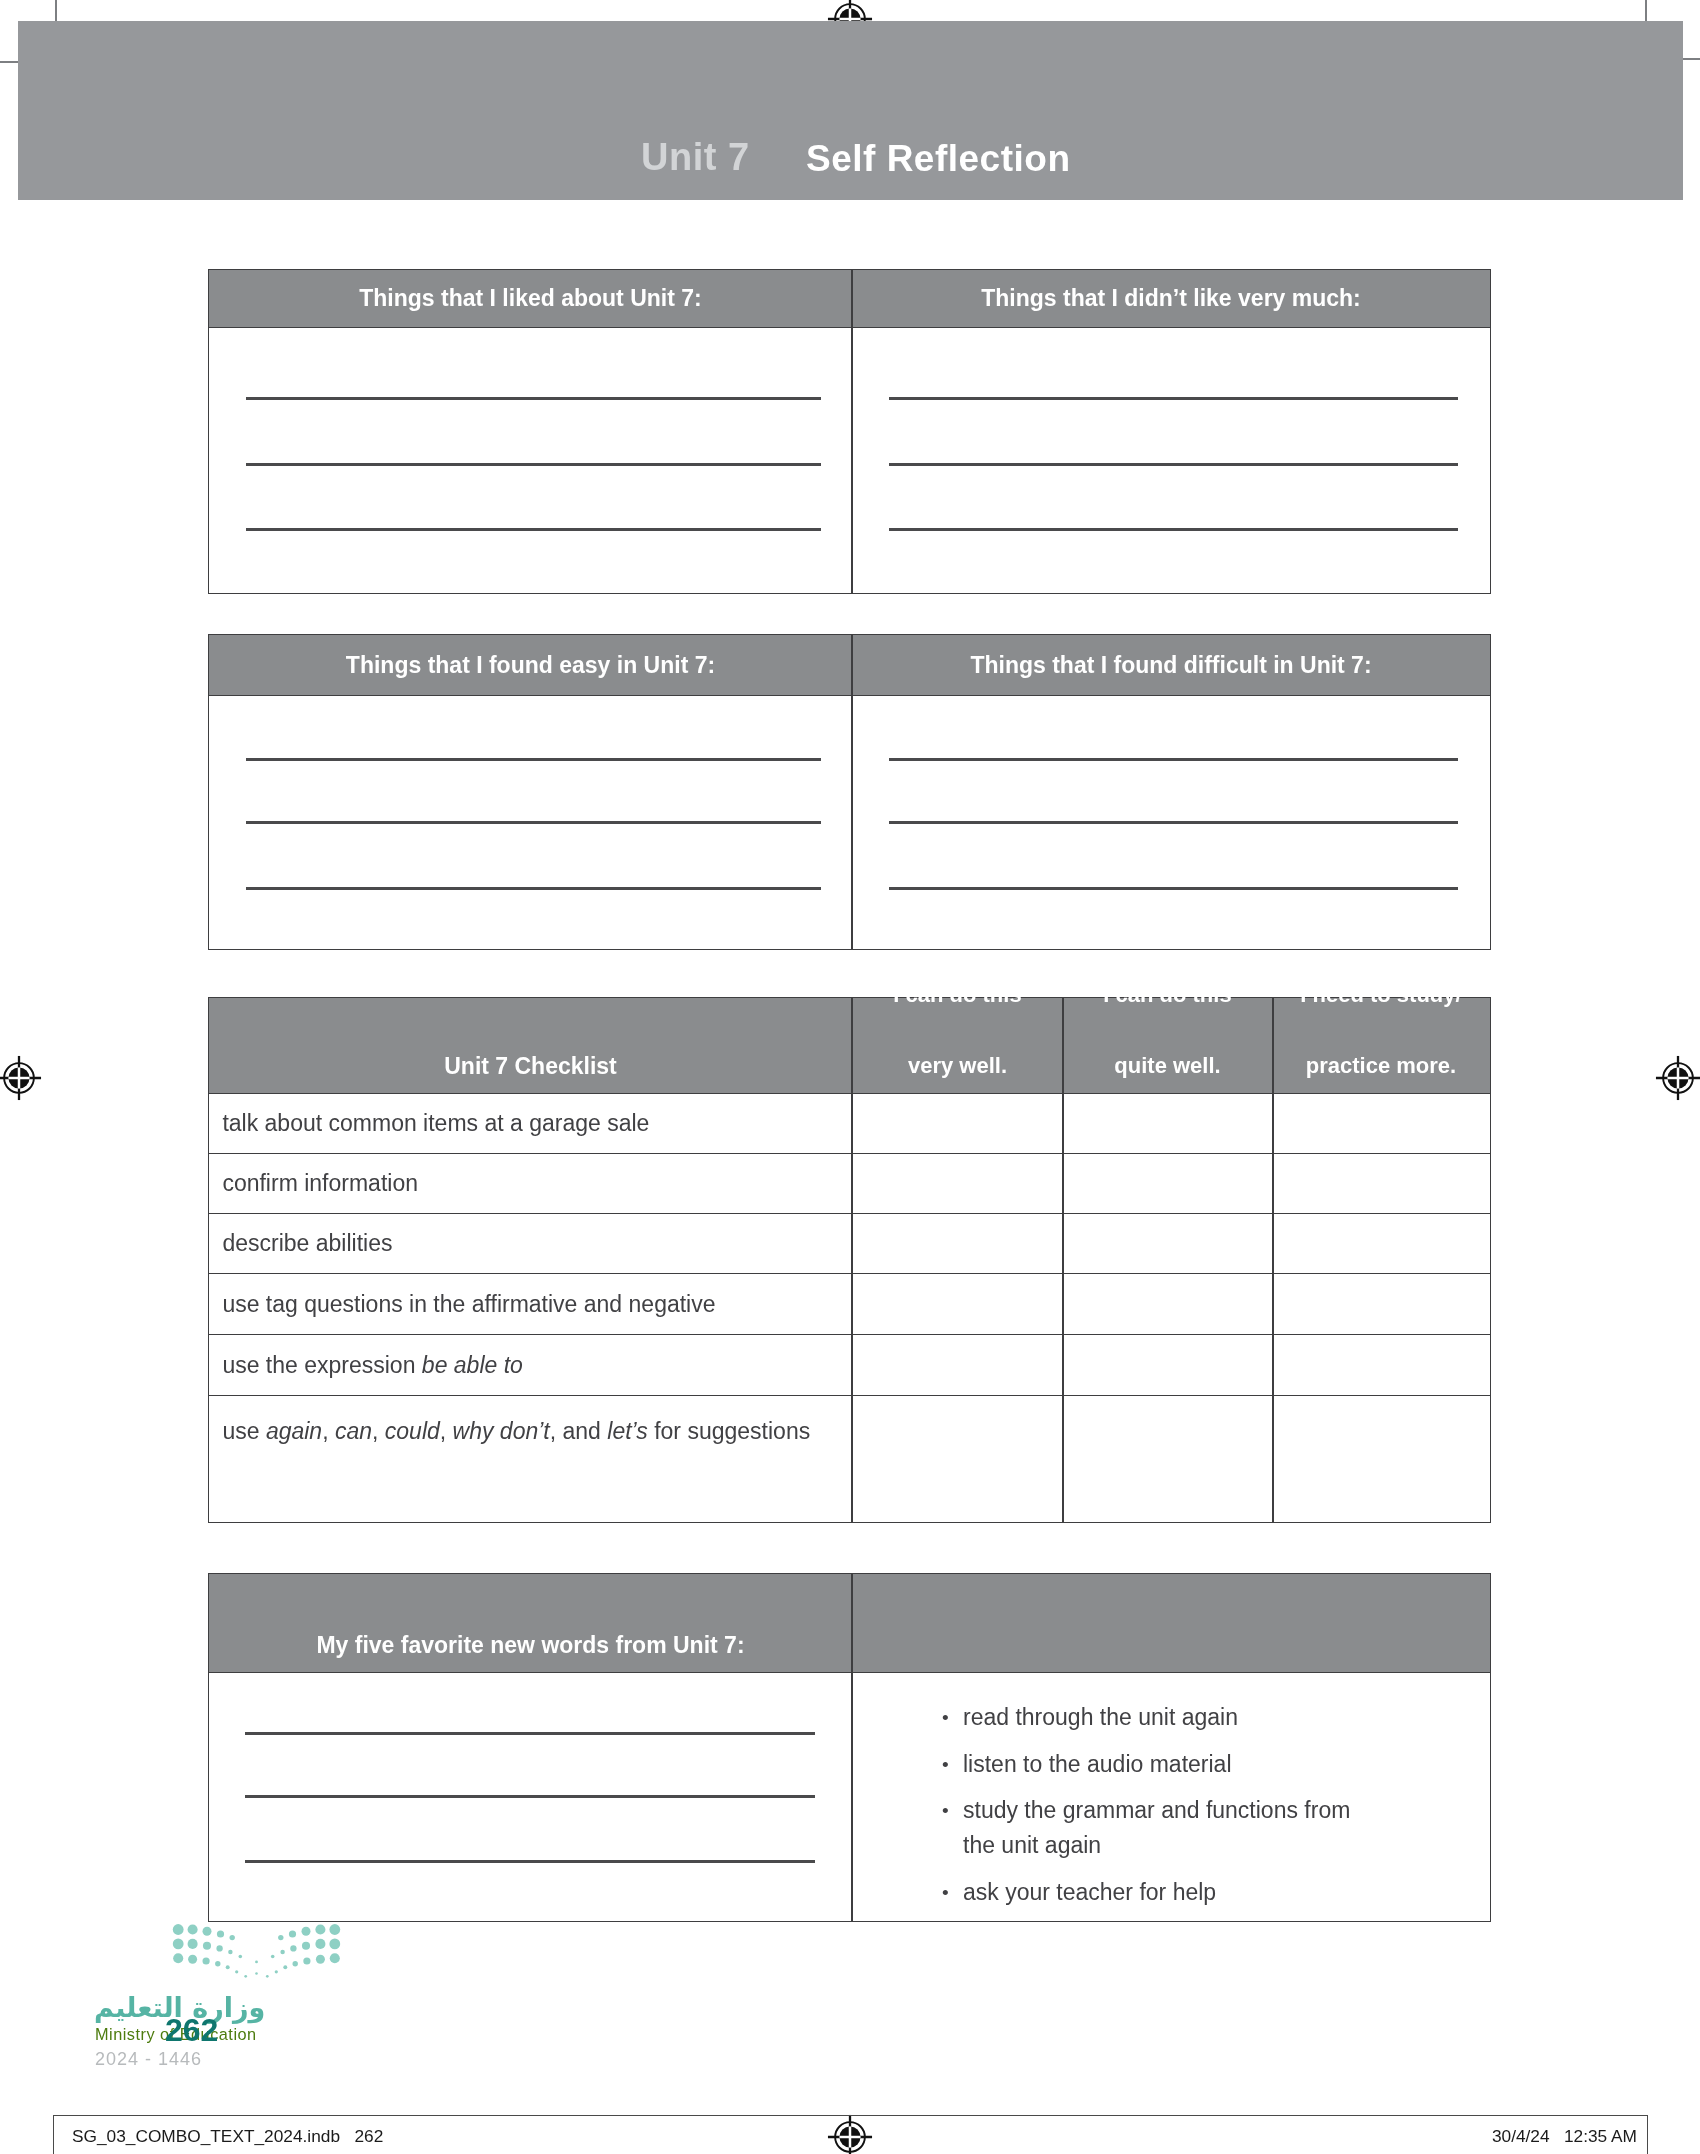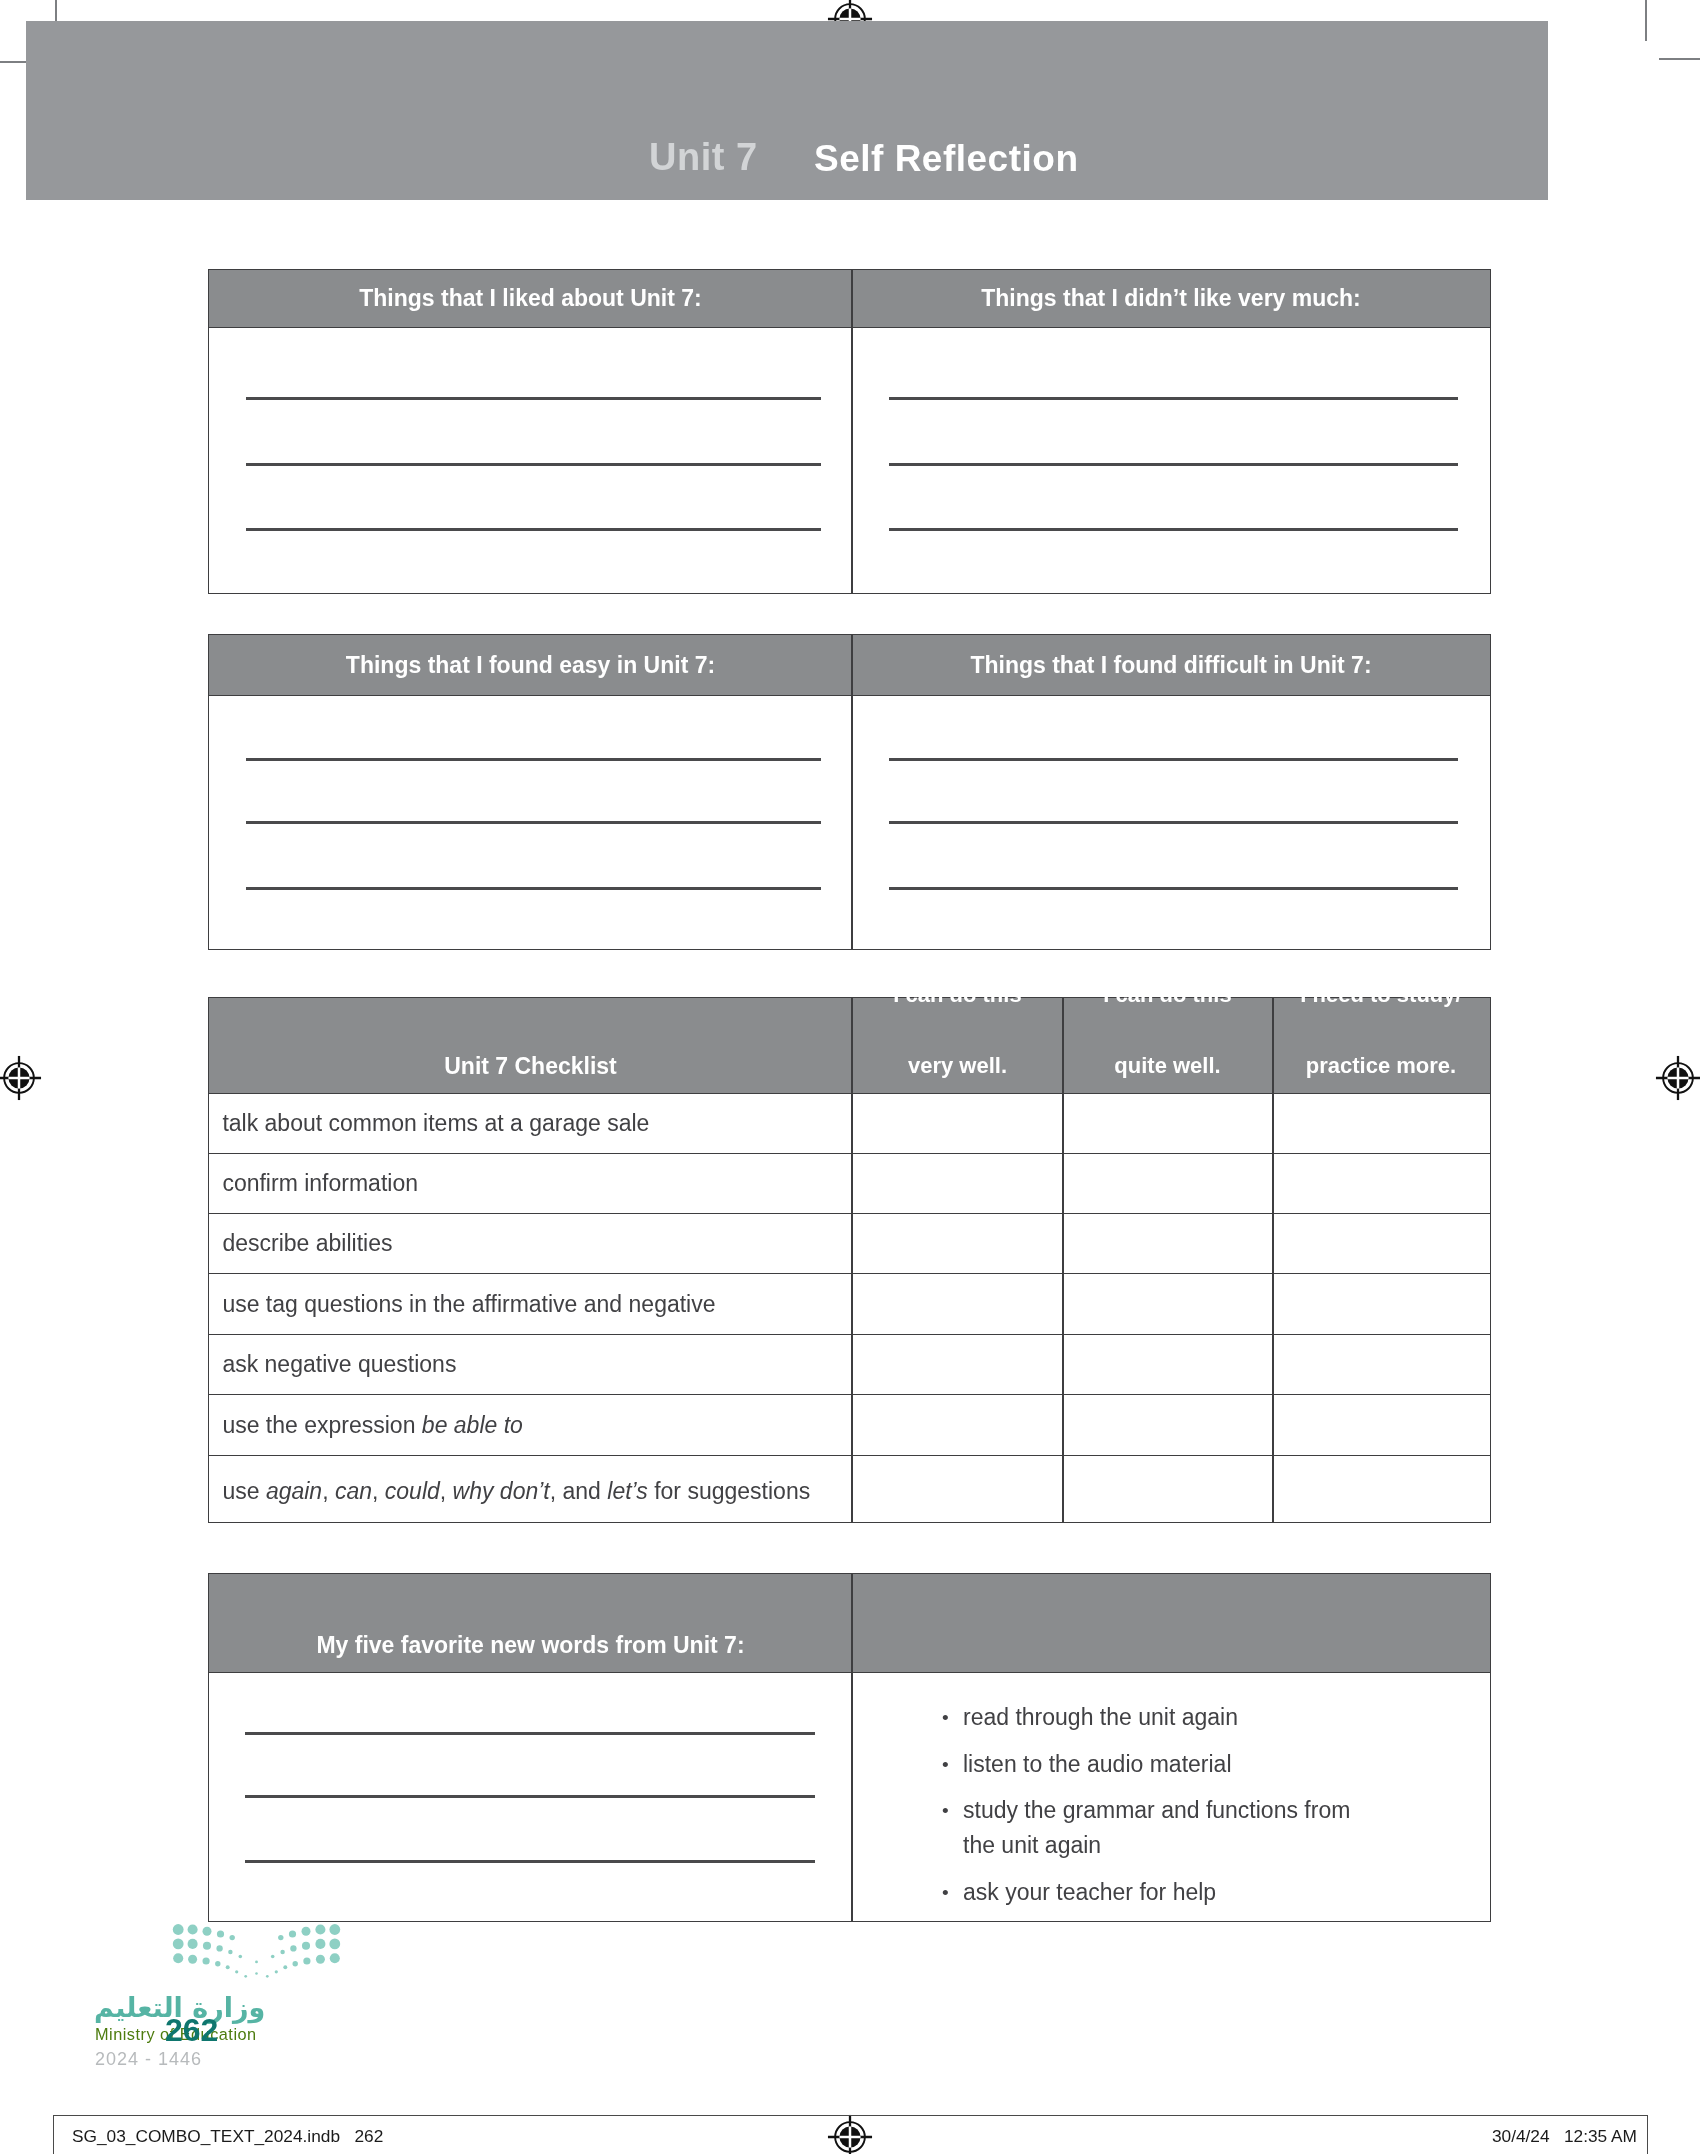--- a/index.html
+++ b/index.html
@@ -7,21 +7,21 @@
     position:relative;width:1700px;height:2155px;overflow:hidden;background:#ffffff;
     font-family:"Liberation Sans","DejaVu Sans",sans-serif;color:#404144;
     margin:0 auto;
   }
   .abs{position:absolute;box-sizing:border-box;}
   
   .cropline{position:absolute;background:#7d7f82;}
   .regmark{position:absolute;width:46px;height:46px;}
   
   .banner{
-    position:absolute;left:26px;top:21px;width:1522px;height:179px;background:#96989B;
+    position:absolute;left:18px;top:21px;width:1665px;height:179px;background:#96989B;
   }
   .banner .unit{
     position:absolute;left:623px;top:117px;line-height:1;
     font-size:38px;font-weight:bold;color:#D2D4D6;letter-spacing:0.5px;
   }
   .banner .title{
     position:absolute;left:788px;top:119px;line-height:1;
     font-size:37px;font-weight:bold;color:#ffffff;letter-spacing:0.5px;
   }
   
@@ -155,23 +155,20 @@
           <span class="rtext"><span>talk about common items at a garage sale</span></span>
         </div>
       <div class="cl-row" style="height:60px;align-items:center;">
           <span class="rtext"><span>confirm information</span></span>
         </div>
       <div class="cl-row" style="height:60px;">
           <span class="rtext"><span>describe abilities</span></span>
         </div>
       <div class="cl-row" style="height:61px;">
           <span class="rtext"><span>use tag questions in the affirmative and negative</span></span>
-        </div>
-      <div class="cl-row" style="height:60px;">
-          <span class="rtext"><span>ask negative questions</span></span>
         </div>
       <div class="cl-row" style="height:61px;">
           <span class="rtext"><span>use the expression </span><i>be able to</i></span>
         </div>
       <div class="cl-row" style="height:71px;">
           <span class="rtext"><span>use </span><i>again</i><span>, </span><i>can</i><span>, </span><i>could</i><span>, </span><i>why don’t</i><span>, and </span><i>let’s</i><span> for suggestions</span></span>
         </div>
     </div>
     <div class="vdiv" style="left:642px;"></div>
     <div class="vdiv" style="left:853px;"></div>

